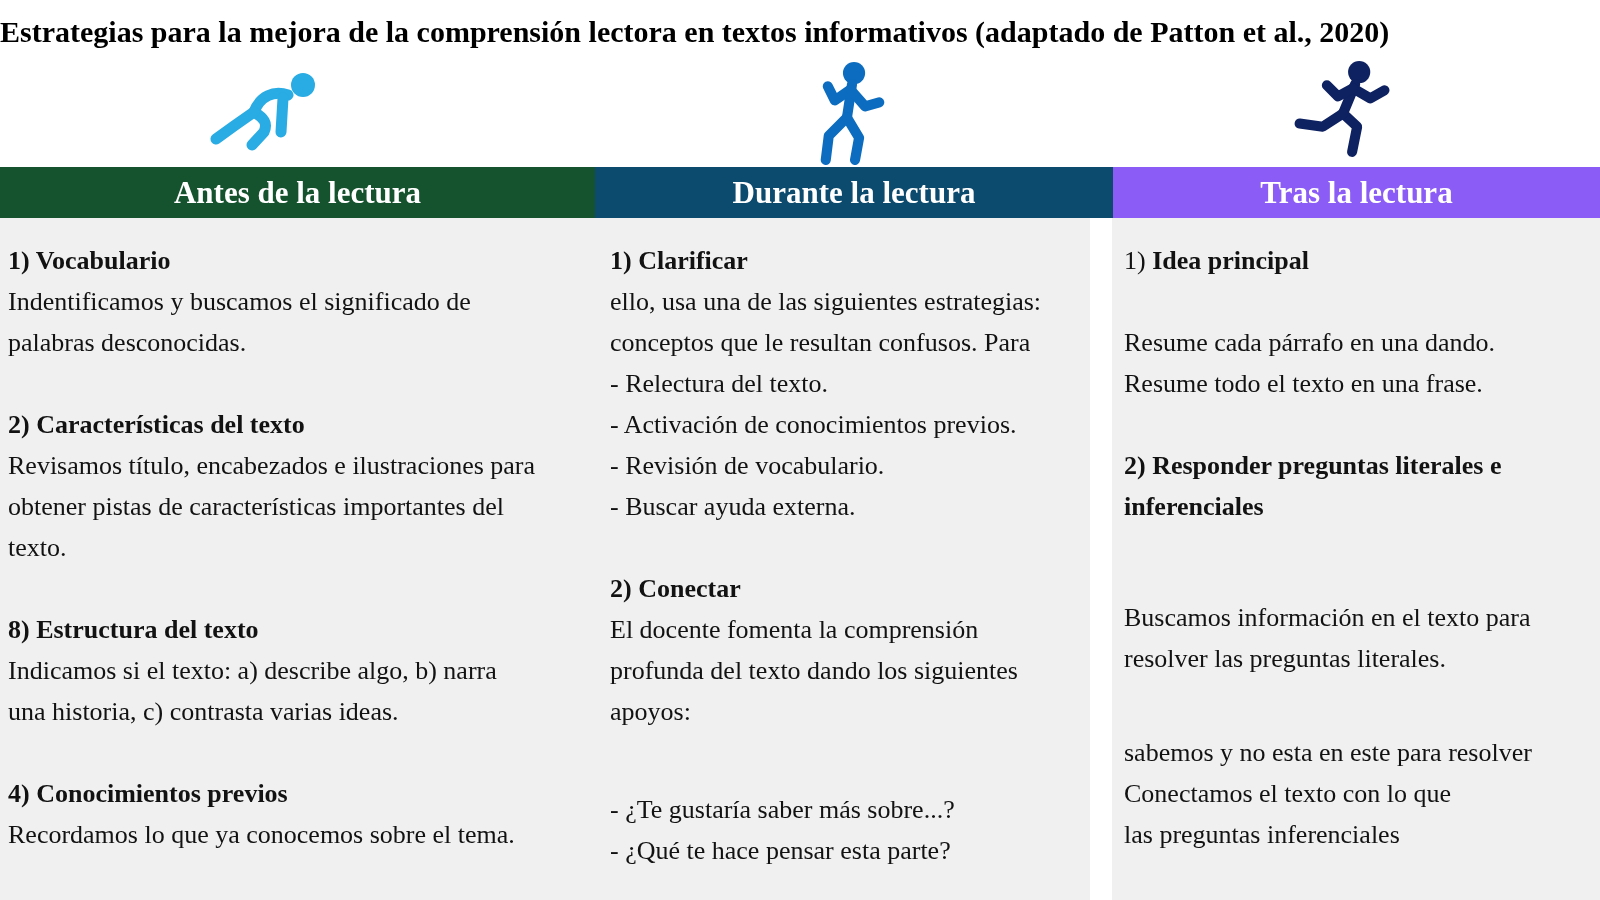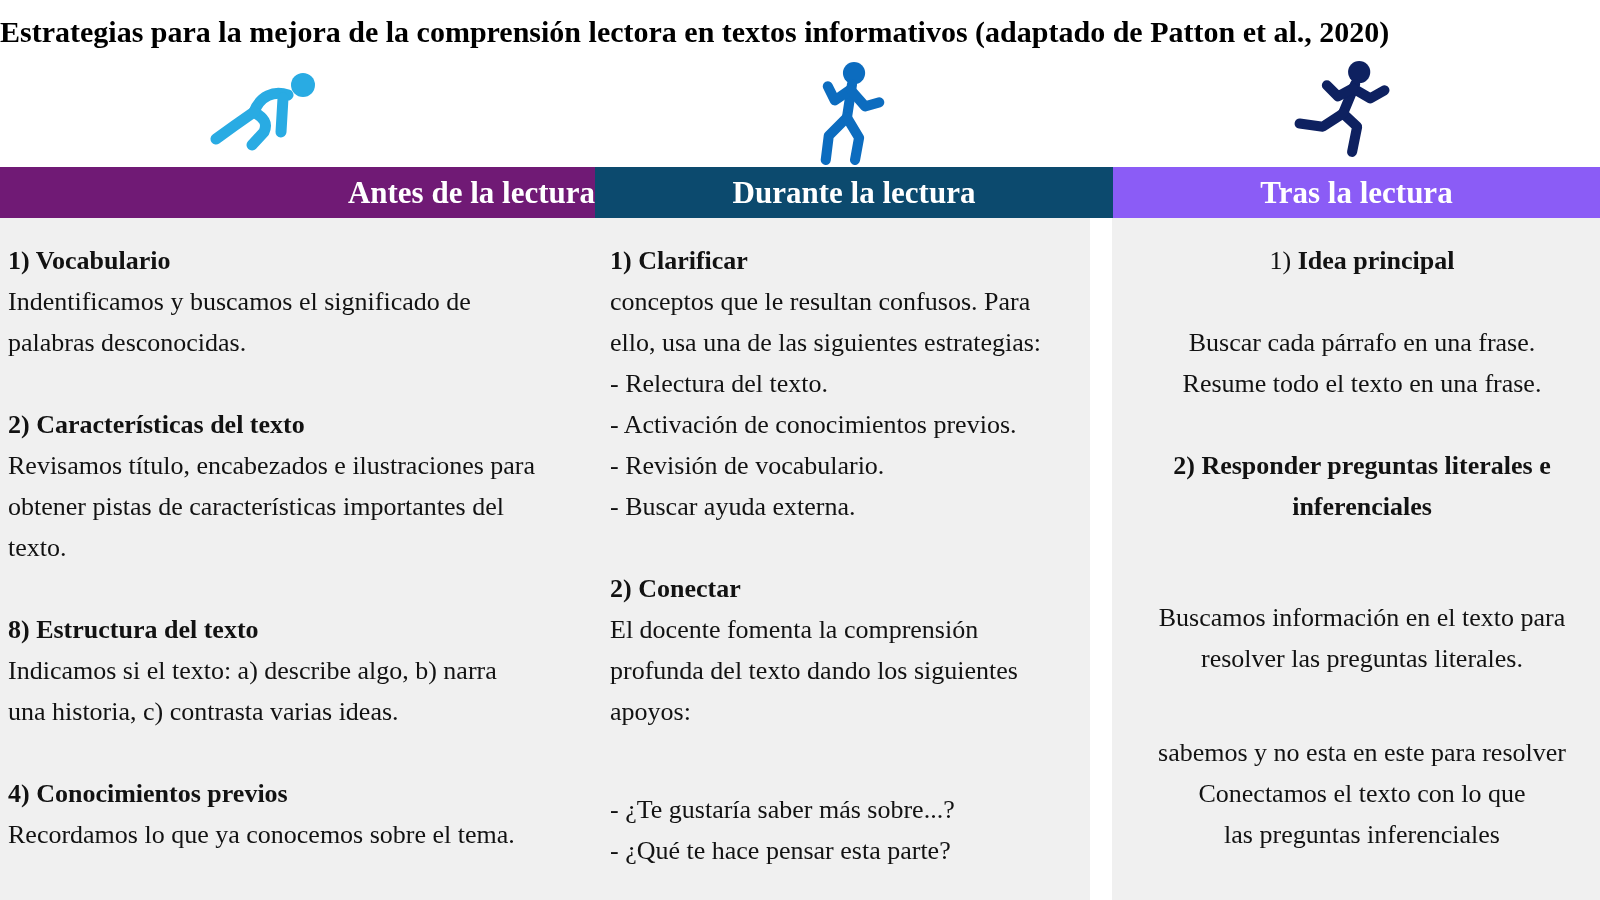--- a/index.html
+++ b/index.html
@@ -15,21 +15,21 @@
   .hcell{position:absolute;top:167px;height:51px;color:#fff;font-weight:bold;
          font-size:31px;text-align:center;line-height:51px;white-space:nowrap;}
   .h1{left:0;width:595px;}
   .h2{left:595px;width:518px;}
   .h3{left:1113px;width:487px;}
   .bcol{position:absolute;top:218px;height:682px;background:#F0F0F0;
         font-size:26px;line-height:41px;color:#121212;
         padding-top:22px;box-sizing:border-box;}
   .b1{left:0;width:696px;padding-left:8px;}
   .b2{left:601px;width:489px;padding-left:9px;}
-  .b3{left:1112px;width:488px;padding-left:12px;text-align:center;}
+  .b3{left:1112px;width:488px;padding-left:12px;}
   .line{white-space:nowrap;}
   .line.heading{font-weight:bold;}
   .h-prefix{font-weight:normal;}
 </style>
 </head>
 <body>
 
 <div class="page">
 
   <div class="title">Estrategias para la mejora de la comprensión lectora en textos informativos (adaptado de Patton et al., 2020)</div>
@@ -65,21 +65,21 @@
       <g stroke="currentColor" stroke-width="10" fill="none" stroke-linecap="round" stroke-linejoin="round">
         <path d="M62 25 L50 54"></path>
         <path d="M60 29 L77 39 L91 31"></path>
         <path d="M60 29 L45 37 L34 26"></path>
         <path d="M50 54 L64 67 L59 92"></path>
         <path d="M50 54 L30 67 L7 64"></path>
       </g>
     </svg>
   </div>
 
-  <div class="hcell h1" style="background: #701a75; text-align: right;">Antes de la lectura</div>
+  <div class="hcell h1" style="background: #14532d;">Antes de la lectura</div>
   <div class="hcell h2" style="background: #0c4a6e;">Durante la lectura</div>
   <div class="hcell h3" style="background: #8b5cf6;">Tras la lectura</div>
 
   <div class="bcol b1">
       <div class="line heading">1) Vocabulario</div>
       <div class="line para">Indentificamos y buscamos el significado de</div>
       <div class="line para">palabras desconocidas.</div>
       <div style="height: 41px;"></div>
       <div class="line heading">2) Características del texto</div>
       <div class="line para">Revisamos título, encabezados e ilustraciones para</div>
@@ -88,39 +88,39 @@
       <div style="height: 41px;"></div>
       <div class="line heading">8) Estructura del texto</div>
       <div class="line para">Indicamos si el texto: a) describe algo, b) narra</div>
       <div class="line para">una historia, c) contrasta varias ideas.</div>
       <div style="height: 41px;"></div>
       <div class="line heading">4) Conocimientos previos</div>
       <div class="line para">Recordamos lo que ya conocemos sobre el tema.</div>
     </div>
   <div class="bcol b2">
       <div class="line heading">1) Clarificar</div>
+      <div class="line para">ello, usa una de las siguientes estrategias:</div>
       <div class="line para">conceptos que le resultan confusos. Para</div>
-      <div class="line para">ello, usa una de las siguientes estrategias:</div>
       <div class="line para">- Relectura del texto.</div>
       <div class="line para">- Activación de conocimientos previos.</div>
       <div class="line para">- Revisión de vocabulario.</div>
       <div class="line para">- Buscar ayuda externa.</div>
       <div style="height: 41px;"></div>
       <div class="line heading">2) Conectar</div>
       <div class="line para">El docente fomenta la comprensión</div>
       <div class="line para">profunda del texto dando los siguientes</div>
       <div class="line para">apoyos:</div>
       <div style="height: 57.4px;"></div>
       <div class="line para">- ¿Te gustaría saber más sobre...?</div>
       <div class="line para">- ¿Qué te hace pensar esta parte?</div>
     </div>
   <div class="bcol b3">
       <div class="line heading"><span class="h-prefix">1) </span><span>Idea principal</span></div>
       <div style="height: 41px;"></div>
-      <div class="line para">Buscar cada párrafo en una frase.</div>
+      <div class="line para">Resume cada párrafo en una dando.</div>
       <div class="line para">Resume todo el texto en una frase.</div>
       <div style="height: 41px;"></div>
       <div class="line heading">2) Responder preguntas literales e</div>
       <div class="line heading">inferenciales</div>
       <div style="height: 69.7px;"></div>
       <div class="line para">Buscamos información en el texto para</div>
       <div class="line para">resolver las preguntas literales.</div>
       <div style="height: 53.3px;"></div>
       <div class="line para">sabemos y no esta en este para resolver</div>
       <div class="line para">Conectamos el texto con lo que</div>

